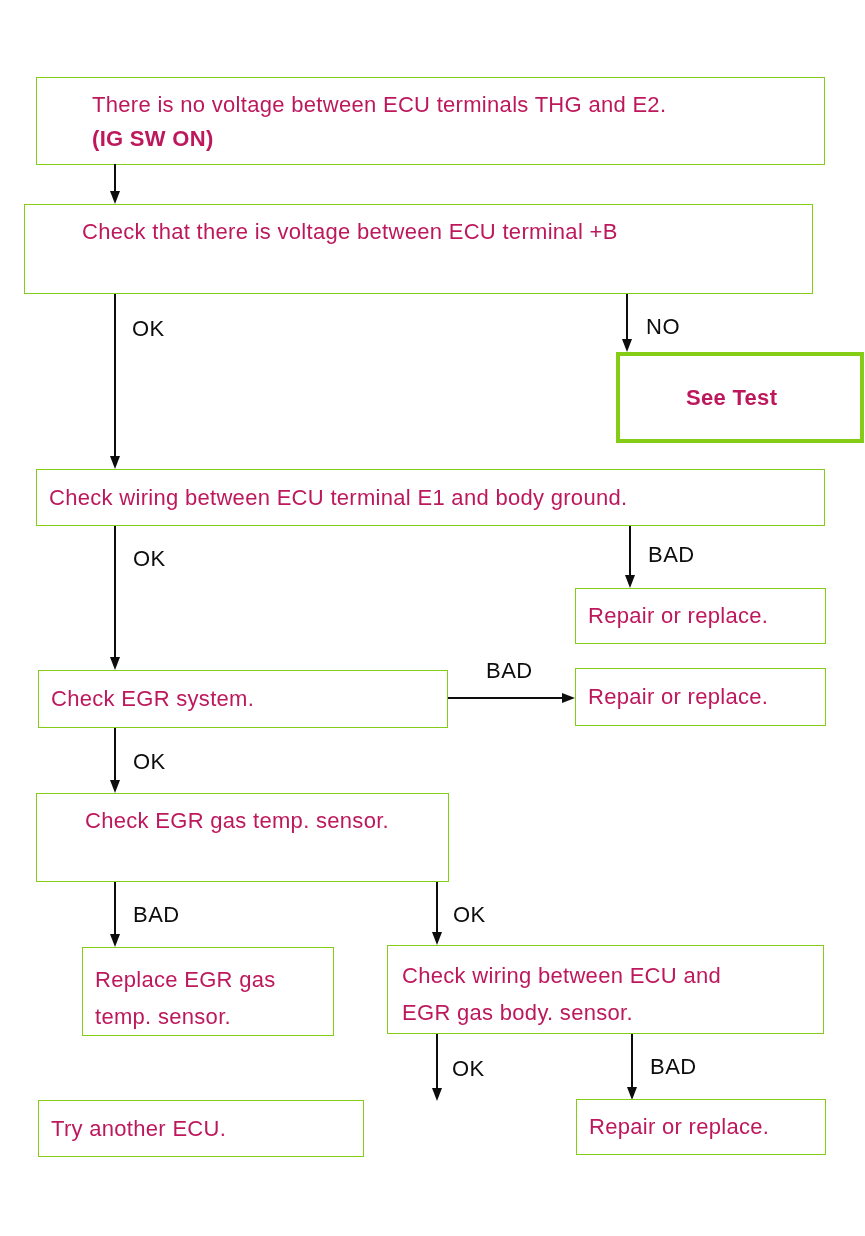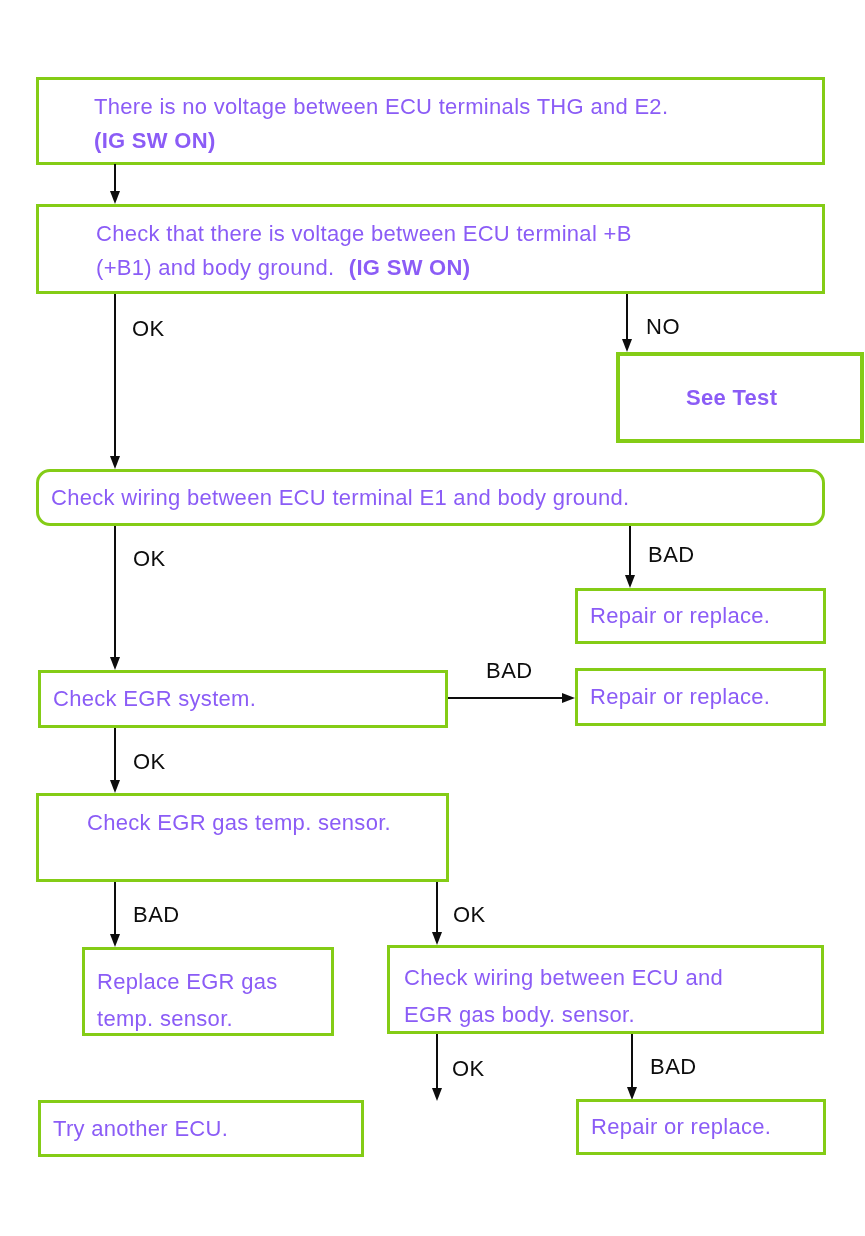--- a/index.html
+++ b/index.html
@@ -11,27 +11,27 @@
     position: relative;
     width: 865px;
     height: 1236px;
     background: #ffffff;
     font-family: "Liberation Sans", "DejaVu Sans", sans-serif;
     color: #0d0d0d;
     overflow: hidden;
   }
   .node {
     position: absolute;
-    border: 3px solid #84cc16;
+    border: 1px solid #84cc16;
     background: #ffffff;
     box-sizing: border-box;
     font-size: 22px;
     line-height: 34px;
     letter-spacing: 0.3px;
-    color: #8b5cf6;
+    color: #be185d;
   }
   .node.vcenter {
     display: flex;
     flex-direction: column;
     justify-content: center;
   }
   .bold { font-weight: 700; }
   .gap { margin-left: 8px; }
   .vline {
     position: absolute;
@@ -71,41 +71,37 @@
 <div id="canvas">
 
   <div class="node" style="left:36px; top:77px; width:789px; height:88px; padding:10px 20px 0 55px;">
     <div>There is no voltage between ECU terminals THG and E2.</div>
     <div class="bold">(IG SW ON)</div>
   </div>
 
   <div class="vline" style="left:114px; top:164px; height:36px;"></div>
   <div class="ah-down" style="left:110px; top:191px;"></div>
 
-  <div class="node" style="left:36px; top:204px; width:789px; height:90px; padding:10px 20px 0 57px;">
+  <div class="node" style="left:24px; top:204px; width:789px; height:90px; padding:10px 20px 0 57px;">
     <div>Check that there is voltage between ECU terminal +B</div>
-    <div>
-      <span>(+B1) and body ground.</span>
-      <span class="bold gap">(IG SW ON)</span>
-    </div>
   </div>
 
   <div class="vline" style="left:114px; top:294px; height:163px;"></div>
   <div class="ah-down" style="left:110px; top:456px;"></div>
   <span class="edge-label" style="left:132px; top:316px;">OK</span>
 
   <div class="vline" style="left:626px; top:294px; height:46px;"></div>
   <div class="ah-down" style="left:622px; top:339px;"></div>
   <span class="edge-label" style="left:646px; top:314px;text-align:right;">NO</span>
 
   <div class="node vcenter" style="left:576px; top:352px; width:248px; height:91px; border-width:4px; padding-left:66px; line-height:30px;margin-left:40px;">
     <div class="bold">See Test</div>
   </div>
 
-  <div class="node vcenter" style="left:36px; top:469px; width:789px; height:57px; padding-left:12px;border-radius:14px;">
+  <div class="node vcenter" style="left:36px; top:469px; width:789px; height:57px; padding-left:12px;">
     <div>Check wiring between ECU terminal E1 and body ground.</div>
   </div>
 
   <div class="vline" style="left:114px; top:526px; height:132px;"></div>
   <div class="ah-down" style="left:110px; top:657px;"></div>
   <span class="edge-label" style="left:133px; top:546px;">OK</span>
 
   <div class="vline" style="left:629px; top:526px; height:50px;"></div>
   <div class="ah-down" style="left:625px; top:575px;"></div>
   <span class="edge-label" style="left:648px; top:542px;">BAD</span>

